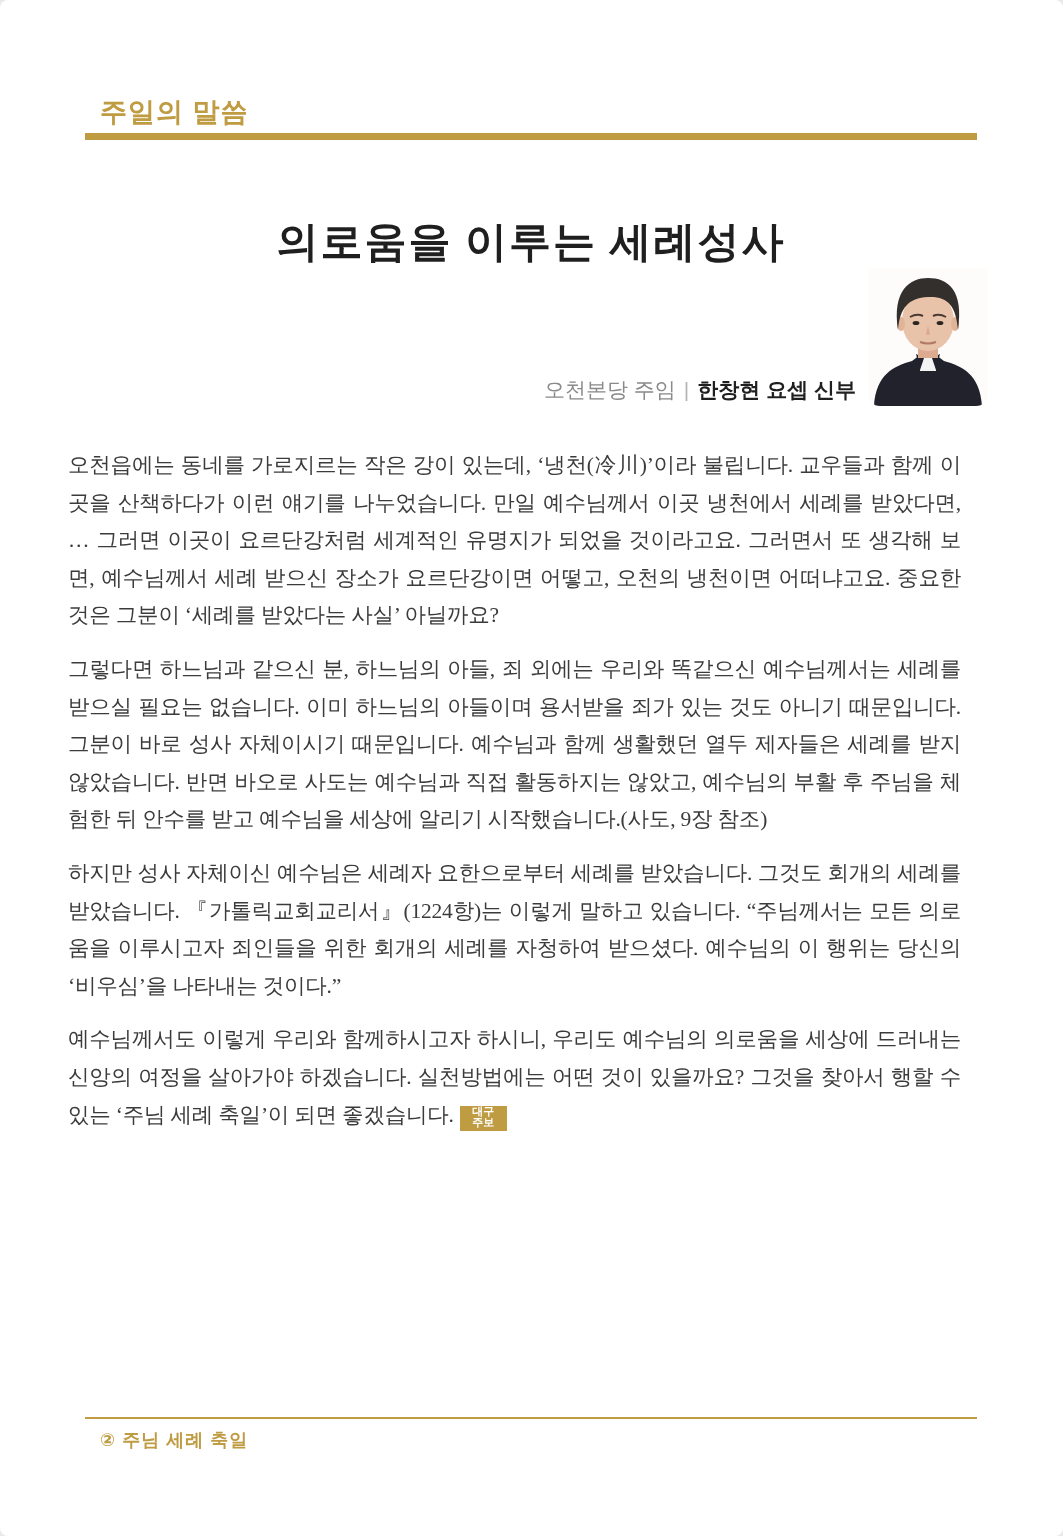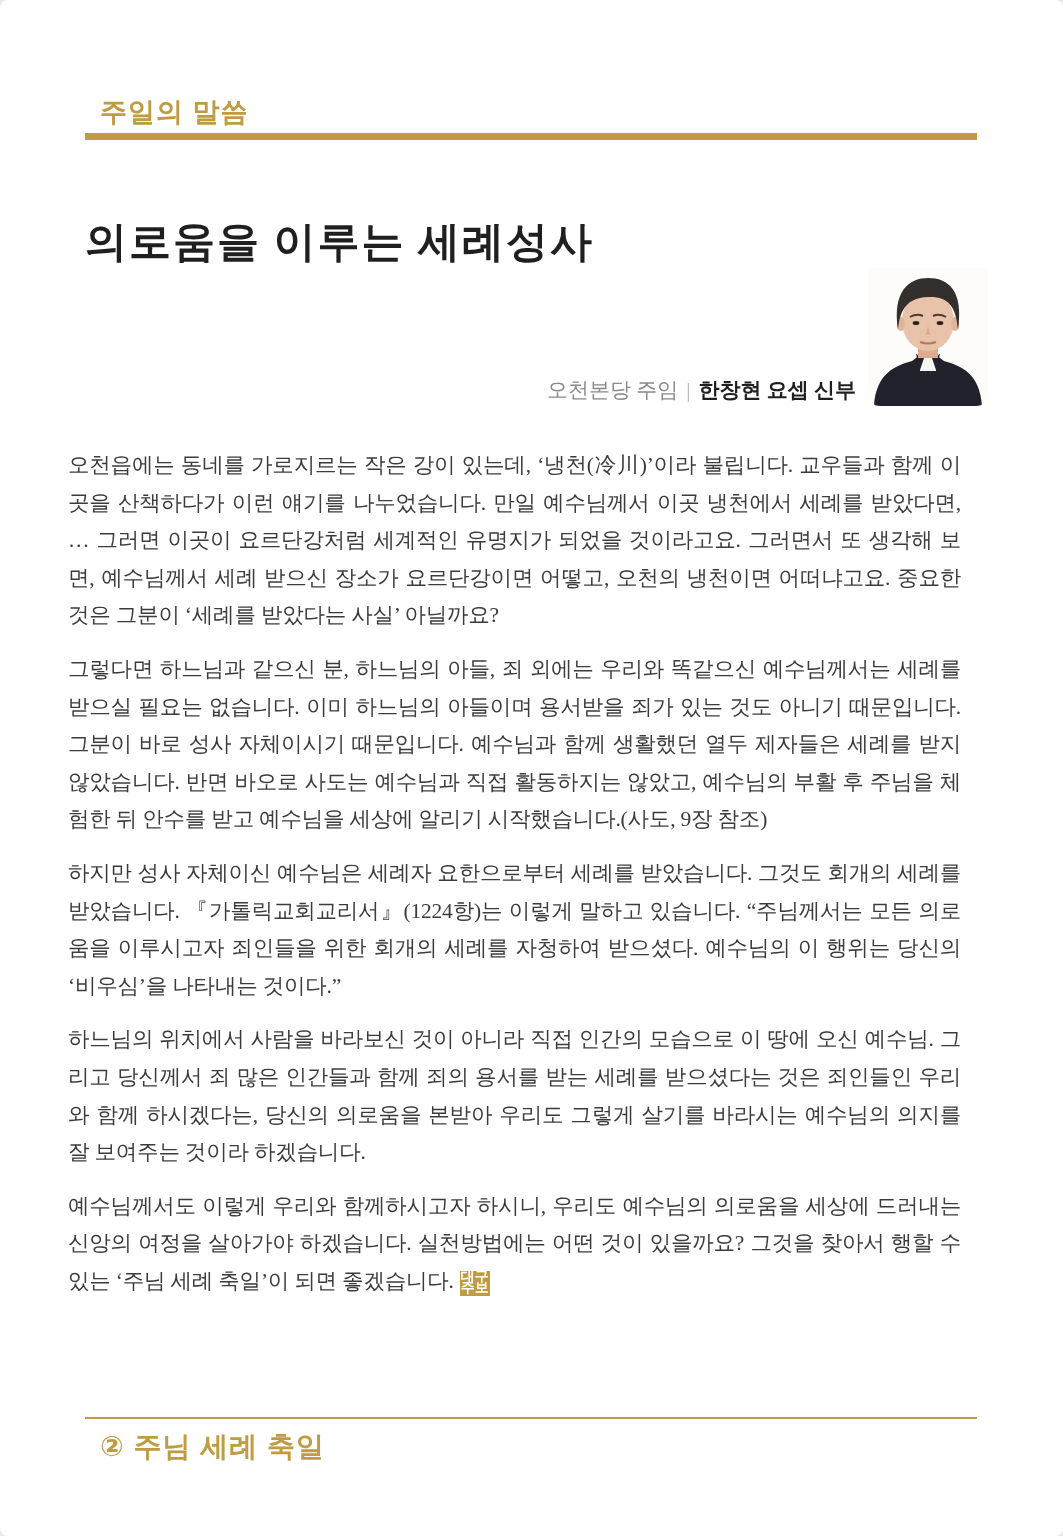--- a/index.html
+++ b/index.html
@@ -20,27 +20,28 @@
     color:var(--gold);
   }
   .gold-rule {
     position:absolute; left:85px; top:133px;
     width:892px; height:7px;
     background:var(--gold);
   }
   
   .title {
     position:absolute; left:85px; top:214px; width:892px; margin:0;
+    text-align:center;
     font-size:42px; font-weight:bold; letter-spacing:2px;
     color:#1f1f1f;
   }
   
   .byline {
     position:absolute; top:376px; right:207px;
-    font-family:Liberation Serif, serif;
+    font-family:Liberation Sans, sans-serif;
     font-size:21px; white-space:nowrap;
   }
   .byline .role { color:#8a8a8a; }
   .byline .sep { color:#b5b5b5; margin:0 8px; font-weight:300; }
   .byline .author { color:#1f1f1f; font-weight:bold; }
   .photo {
     position:absolute; left:868px; top:268px;
     width:120px; height:138px;
     border-radius:0 0 12px 12px; overflow:hidden;
   }
@@ -50,38 +51,38 @@
     position:absolute; left:68px; top:447px; width:893px;
     font-size:21.5px; line-height:37.6px;
     text-align:justify;
     color:#3b3b3b;
     letter-spacing:-0.2px;
   }
   .body p { margin:0 0 16px 0; }
   .body p:last-child { margin-bottom:0; }
   .seal {
     display:inline-block; vertical-align:-4px;
-    width:30px; height:25px; margin-left:6px;
+    width:47px; height:25px; margin-left:6px;
     background:var(--gold);
     color:#ffffff;
     font-family:"Liberation Sans","DejaVu Sans",sans-serif;
-    font-size:14px; line-height:11px; font-weight:bold;
+    font-size:11px; line-height:11px; font-weight:bold;
     text-align:center; letter-spacing:0;
   }
   .seal span { display:block; }
   
   .footer-rule {
     position:absolute; left:85px; top:1417px;
     width:892px; height:2px;
     background:var(--gold);
   }
   .footer-label {
     position:absolute; left:100px; top:1428px;
     font-family:"Liberation Sans","DejaVu Sans",sans-serif;
-    font-size:28px; font-weight:bold; letter-spacing:1px;
+    font-size:18px; font-weight:bold; letter-spacing:1px;
     color:var(--gold);
   }
   :root { --gold:#bf9b42; }
 </style>
 </head>
 <body>
 
 <div class="page">
 
   <div class="section-label">주일의 말씀</div>
@@ -121,20 +122,19 @@
       <path d="M60,58 L58,66 Q60,68 62,66 Z" fill="#d9a98d"></path>
 
       <path d="M52,74 Q60,77 68,74" stroke="#b07a63" stroke-width="2" fill="none"></path>
     </svg>
   </div>
 
   <div class="body">
     <p>오천읍에는 동네를 가로지르는 작은 강이 있는데, ‘냉천(冷川)’이라 불립니다. 교우들과 함께 이곳을 산책하다가 이런 얘기를 나누었습니다. 만일 예수님께서 이곳 냉천에서 세례를 받았다면, … 그러면 이곳이 요르단강처럼 세계적인 유명지가 되었을 것이라고요. 그러면서 또 생각해 보면, 예수님께서 세례 받으신 장소가 요르단강이면 어떻고, 오천의 냉천이면 어떠냐고요. 중요한 것은 그분이 ‘세례를 받았다는 사실’ 아닐까요?</p>
     <p>그렇다면 하느님과 같으신 분, 하느님의 아들, 죄 외에는 우리와 똑같으신 예수님께서는 세례를 받으실 필요는 없습니다. 이미 하느님의 아들이며 용서받을 죄가 있는 것도 아니기 때문입니다. 그분이 바로 성사 자체이시기 때문입니다. 예수님과 함께 생활했던 열두 제자들은 세례를 받지 않았습니다. 반면 바오로 사도는 예수님과 직접 활동하지는 않았고, 예수님의 부활 후 주님을 체험한 뒤 안수를 받고 예수님을 세상에 알리기 시작했습니다.(사도, 9장 참조)</p>
     <p>하지만 성사 자체이신 예수님은 세례자 요한으로부터 세례를 받았습니다. 그것도 회개의 세례를 받았습니다. 『가톨릭교회교리서』(1224항)는 이렇게 말하고 있습니다. “주님께서는 모든 의로움을 이루시고자 죄인들을 위한 회개의 세례를 자청하여 받으셨다. 예수님의 이 행위는 당신의 ‘비우심’을 나타내는 것이다.”</p>
-    <p>하느님의 위치에서 사람을 바라보신 것이 아니라 직접 인간의 모습으로 이 땅에 오신 예수님. 그리고 당신께서 죄 많은 인간들과 함께 죄의 용서를 받는 세례를 받으셨다는 것은 죄인들인 우리와 함께 하시겠다는, 당신의 의로움을 본받아 우리도 그렇게 살기를 바라시는 예수님의 의지를 잘 보여주는 것이라 하겠습니다.</p>
     <p><span>예수님께서도 이렇게 우리와 함께하시고자 하시니, 우리도 예수님의 의로움을 세상에 드러내는 신앙의 여정을 살아가야 하겠습니다. 실천방법에는 어떤 것이 있을까요? 그것을 찾아서 행할 수 있는 ‘주님 세례 축일’이 되면 좋겠습니다.</span><span class="seal"><span>대구</span><span>주보</span></span></p>
   </div>
 
   <div class="footer-rule"></div>
   <div class="footer-label">② 주님 세례 축일</div>
 
 </div>
 
 </body></html>

